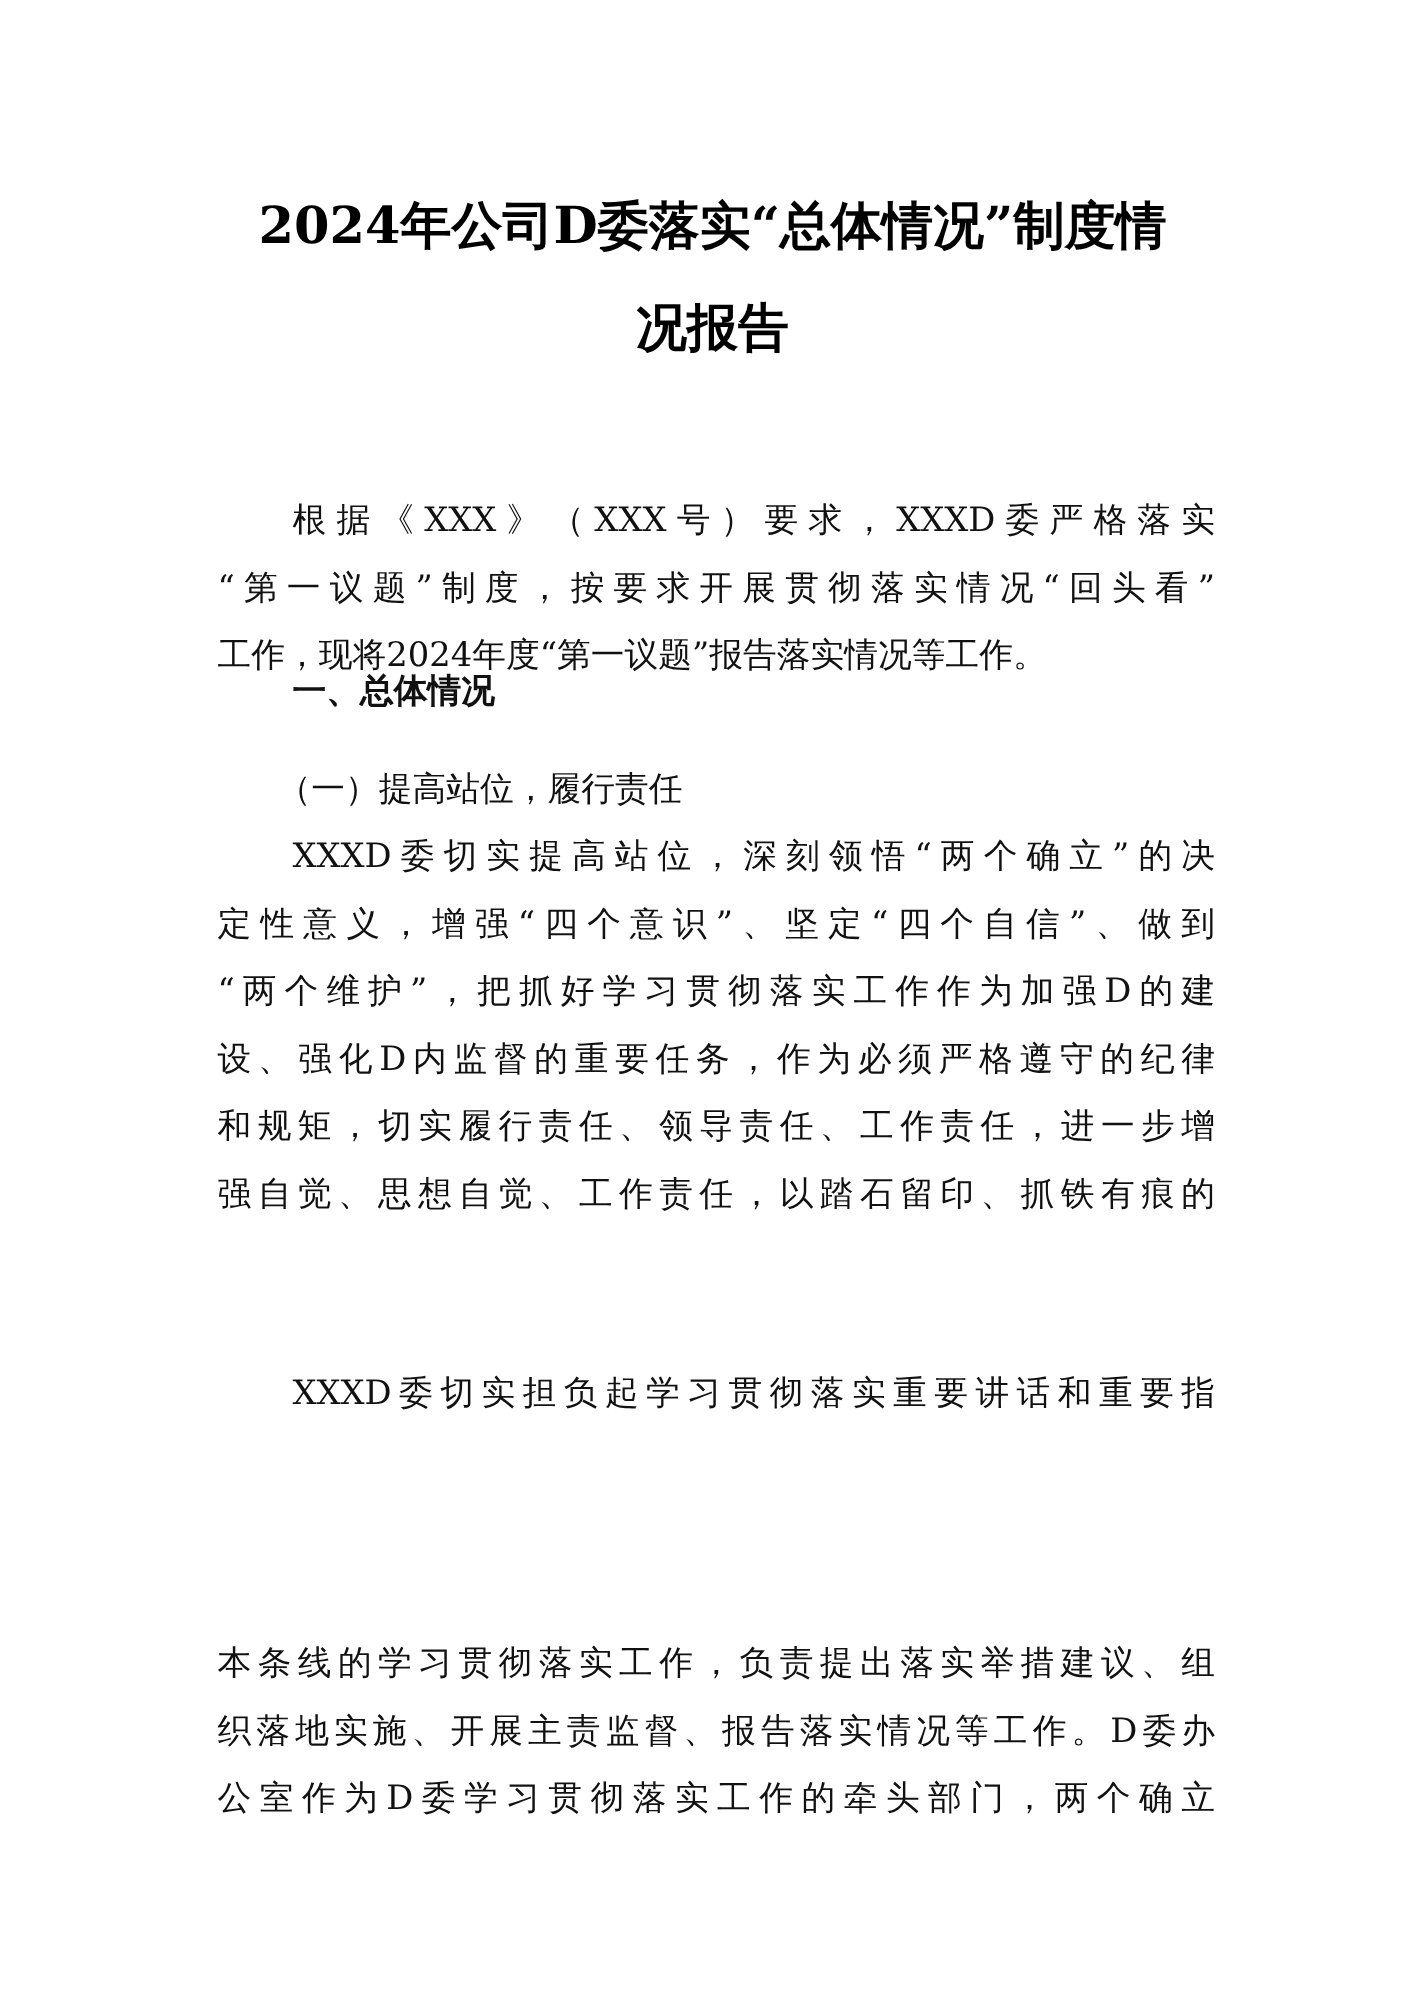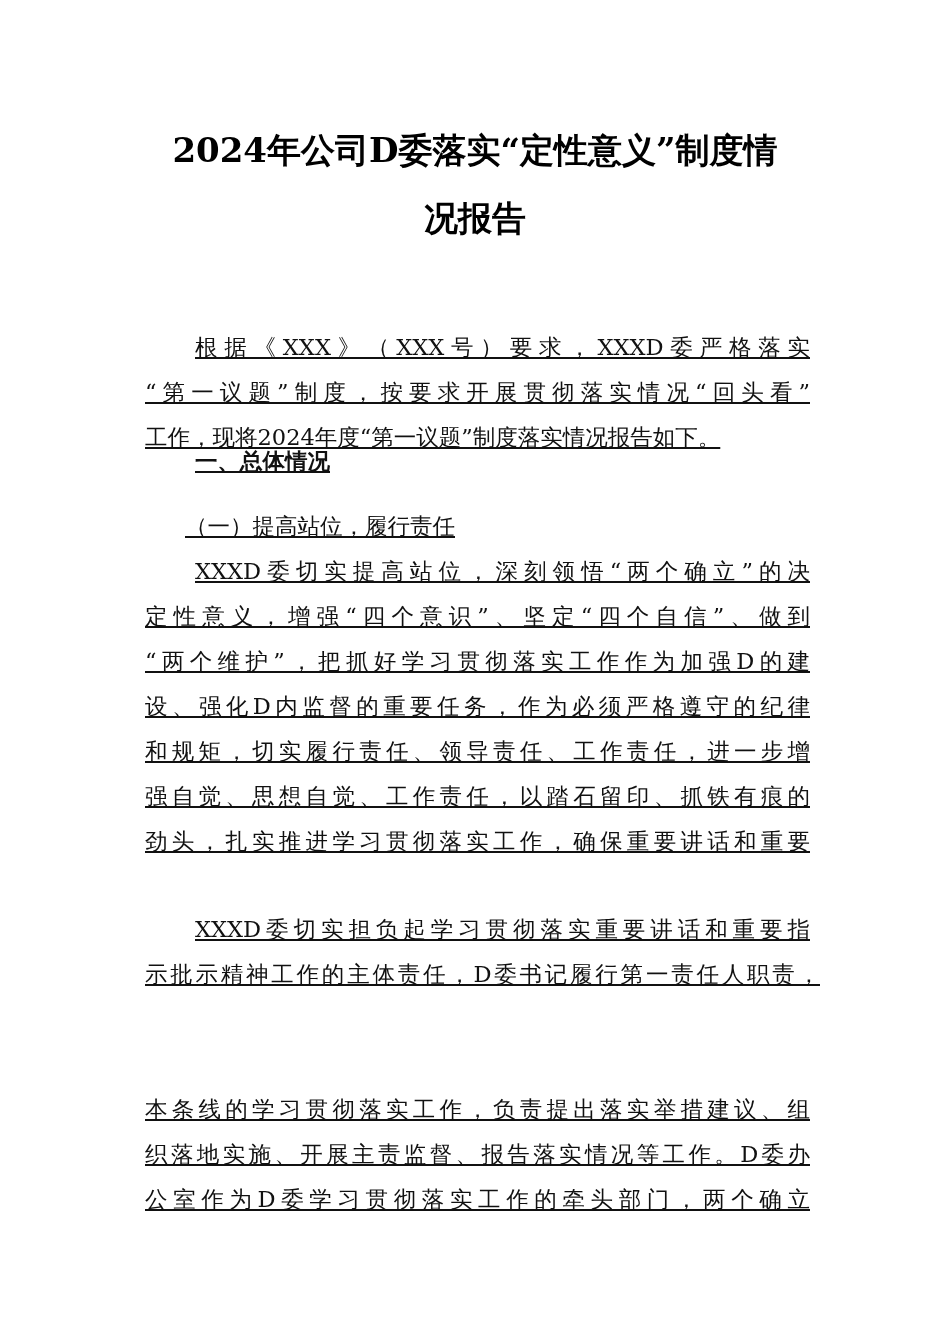--- a/index.html
+++ b/index.html
@@ -4,48 +4,46 @@
 <style>
   html, body { margin: 0; padding: 0; background: #ffffff; }
   body { width: 950px; height: 1344px; position: relative; overflow: hidden;
          font-family: "DejaVu Serif", "Liberation Serif", serif; color: #111; }
   .page { position: absolute; left: 0; top: 0; width: 950px; height: 1344px; background: #fff; }
   .title { position: absolute; left: 0; width: 950px; text-align: center;
            font-size: 34px; font-weight: bold; letter-spacing: 0px; color: #000; }
   .title.l1 { top: 128px; }
   .title.l2 { top: 196px; }
   .line { position: absolute; left: 145px; width: 665px; font-size: 22.5px; line-height: 30px;
-          white-space: nowrap; color: #111; text-align: justify; text-align-last: justify; text-decoration: underline; }
+          white-space: nowrap; color: #111; text-align: justify; text-align-last: justify; }
   .line.last { text-align-last: left; }
   .indent { left: 195px; width: 615px; }
   .heading1 { font-family: "DejaVu Sans", "Liberation Sans", sans-serif; font-weight: bold; text-align-last: left; }
   .heading2 { text-align-last: left; }
 </style>
 </head>
 <body>
 
 <div class="page">
 
-  <div class="title l1">2024年公司D委落实“定性意义”制度情</div>
+  <div class="title l1">2024年公司D委落实“总体情况”制度情</div>
   <div class="title l2">况报告</div>
 
   <div class="line indent" style="top:332px">根据《XXX》（XXX号）要求，XXXD委严格落实</div>
   <div class="line" style="top:377px">“第一议题”制度，按要求开展贯彻落实情况“回头看”</div>
-  <div class="line last" style="top:422px">工作，现将2024年度“第一议题”制度落实情况报告如下。</div>
+  <div class="line last" style="top:422px">工作，现将2024年度“第一议题”报告落实情况等工作。</div>
 
   <div class="line indent heading1" style="top:446px">一、总体情况</div>
   <div class="line heading2" style="top:511px;left:185px;width:625px">（一）提高站位，履行责任</div>
 
   <div class="line indent" style="top:556px">XXXD委切实提高站位，深刻领悟“两个确立”的决</div>
   <div class="line" style="top:601px">定性意义，增强“四个意识”、坚定“四个自信”、做到</div>
   <div class="line" style="top:646px">“两个维护”，把抓好学习贯彻落实工作作为加强D的建</div>
   <div class="line" style="top:691px">设、强化D内监督的重要任务，作为必须严格遵守的纪律</div>
   <div class="line" style="top:736px">和规矩，切实履行责任、领导责任、工作责任，进一步增</div>
   <div class="line" style="top:781px">强自觉、思想自觉、工作责任，以踏石留印、抓铁有痕的</div>
-  <div class="line" style="top:826px">劲头，扎实推进学习贯彻落实工作，确保重要讲话和重要</div>
 
   <div class="line indent" style="top:914px">XXXD委切实担负起学习贯彻落实重要讲话和重要指</div>
-  <div class="line" style="top:959px;width:675px">示批示精神工作的主体责任，D委书记履行第一责任人职责，</div>
   <div class="line" style="top:1094px">本条线的学习贯彻落实工作，负责提出落实举措建议、组</div>
   <div class="line" style="top:1139px">织落地实施、开展主责监督、报告落实情况等工作。D委办</div>
   <div class="line" style="top:1184px">公室作为D委学习贯彻落实工作的牵头部门，两个确立</div>
 
 </div>
 
 </body></html>

